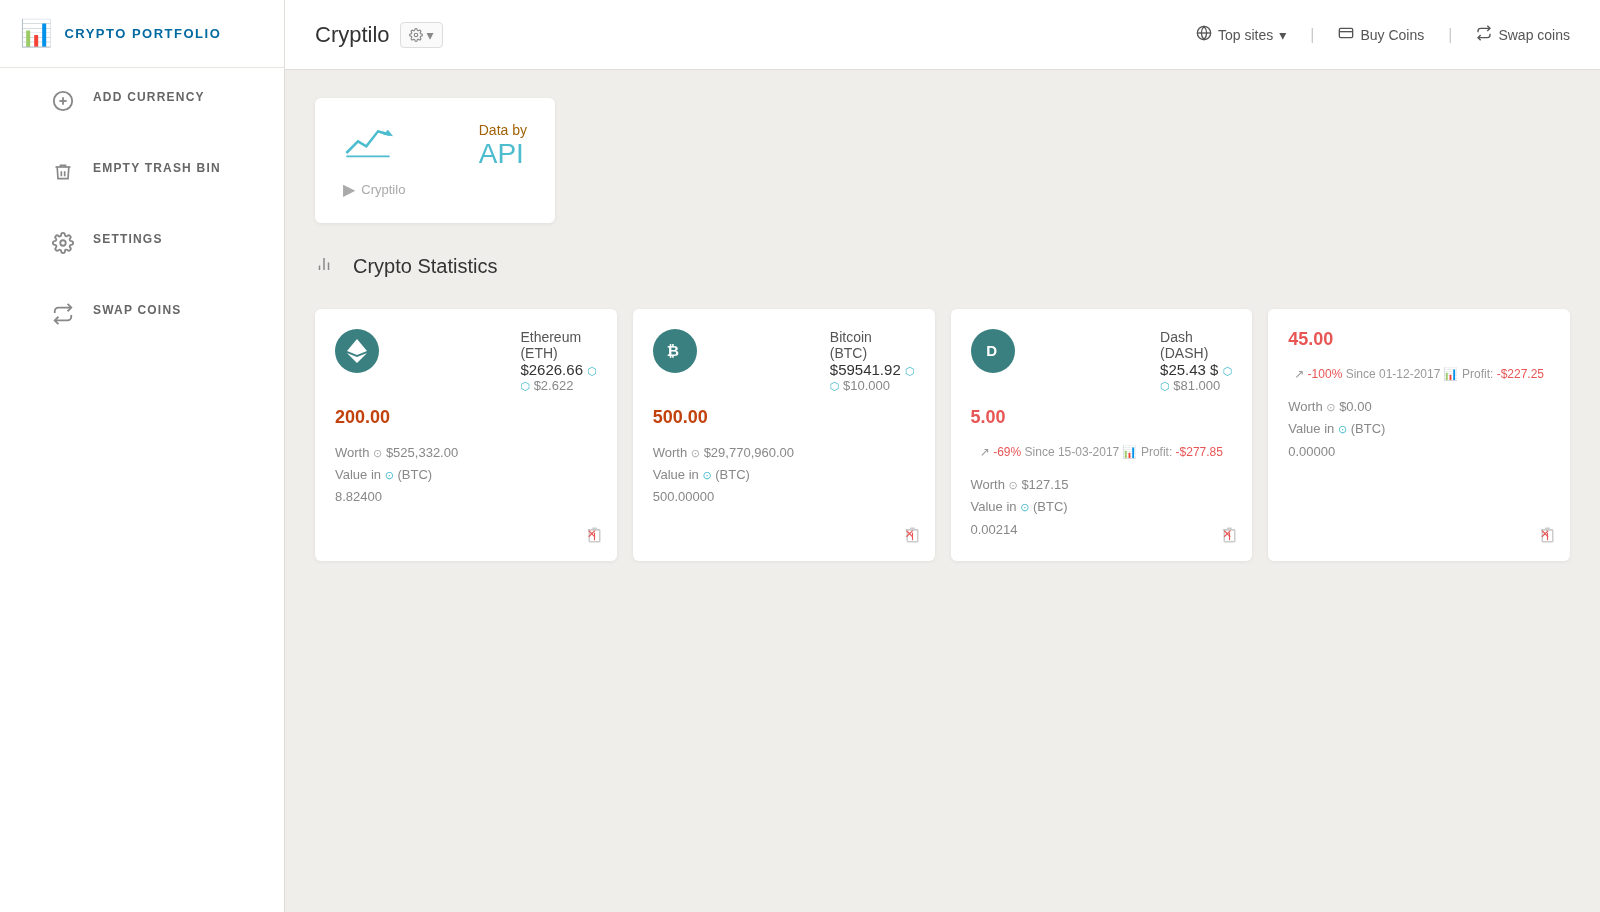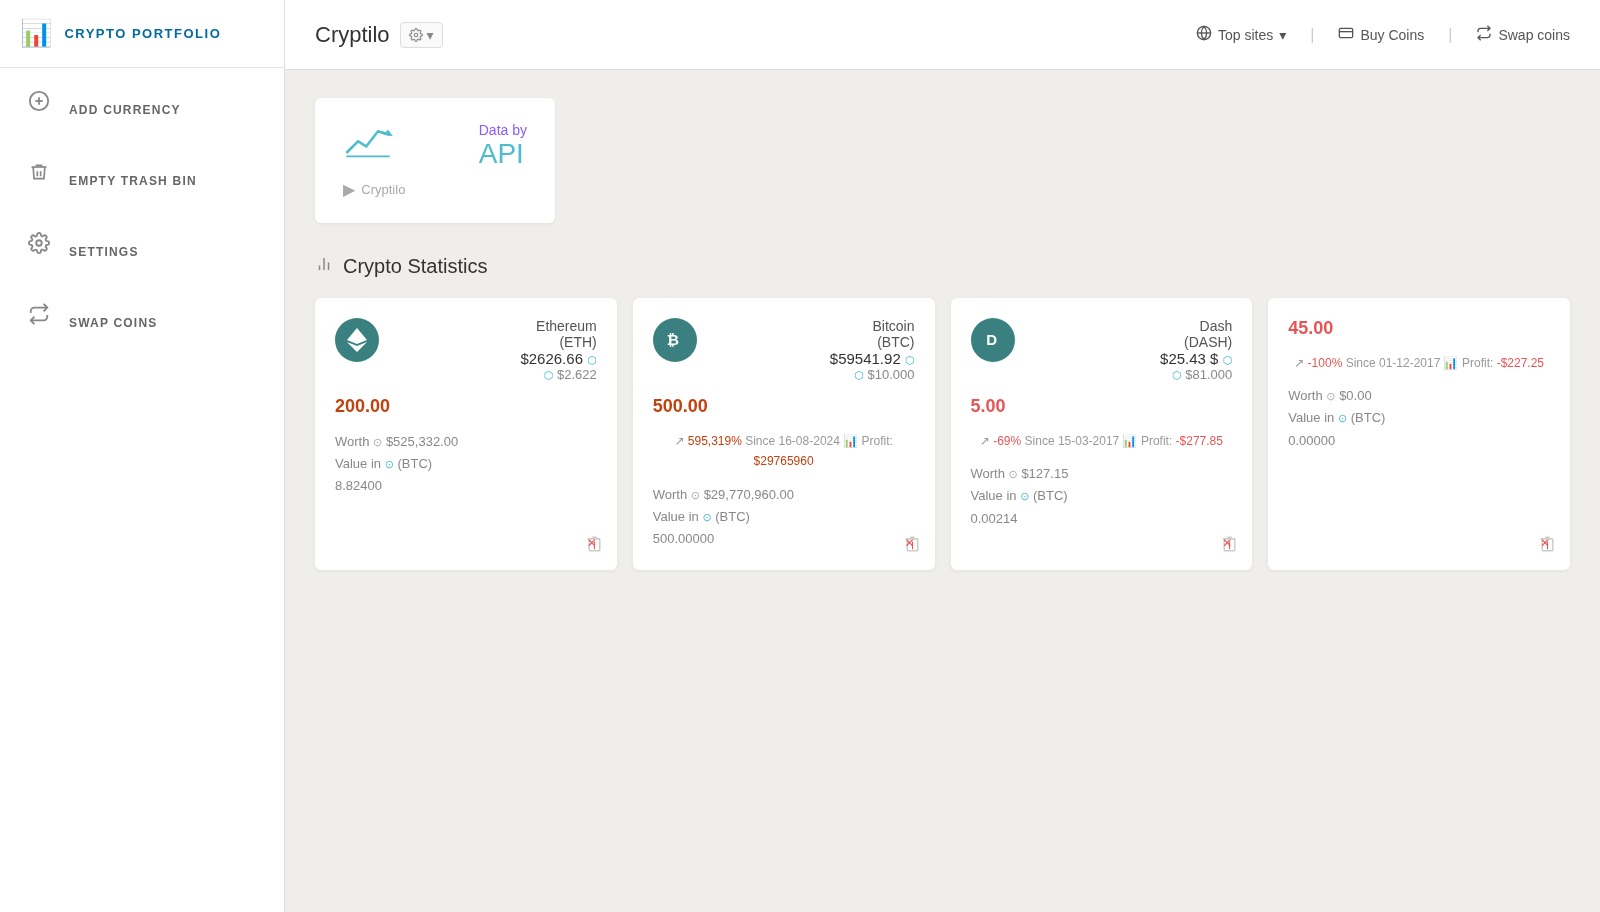--- a/index.html
+++ b/index.html
@@ -28,25 +28,26 @@
     }
     .sidebar-logo-text {
       color: #0369a1;
       font-weight: 700;
       font-size: 13px;
       letter-spacing: 1.5px;
       text-transform: uppercase;
     }
     .sidebar-item {
       display: flex;
-      align-items: flex-end;
+      align-items: flex-start;
       padding: 22px 24px;
       cursor: pointer;
       border-left: 3px solid transparent;
       transition: background 0.15s;
+      margin-left: 24px;
     }
     .sidebar-item-icon {
       color: #888;
       font-size: 20px;
       margin-right: 18px;
       width: 24px;
       text-align: center;
     }
     .sidebar-item-label {
       color: #666;
@@ -132,37 +133,37 @@
       display: flex;
       align-items: center;
       justify-content: space-between;
       margin-bottom: 8px;
     }
     .api-chart-icon {
       color: #4dbcce;
       font-size: 36px;
       line-height: 1;
     }
-    .api-card-label { font-size: 14px; color: #8b5cf6; }
+    .api-card-label { font-size: 14px; color: #a16207; }
     .api-card-value { font-size: 28px; font-weight: 400; color: #4dbcce; }
     .api-card-bottom {
       display: flex;
       align-items: center;
       gap: 6px;
       margin-top: 10px;
       color: #aaa;
       font-size: 13px;
     }
 
     
     .section-header {
       display: flex;
       align-items: flex-start;
-      gap: 10px;
-      margin-bottom: 20px;
+      gap: 20px;
+      margin-bottom: 31px;
     }
     .section-header-icon { color: #888; font-size: 18px; }
     .section-title { font-size: 20px; font-weight: 400; color: #333; }
 
     
     .cards-grid {
       display: grid;
       grid-template-columns: repeat(4, 1fr);
       gap: 16px;
     }
@@ -188,21 +189,21 @@
       align-items: center;
       justify-content: center;
       color: #fff;
       font-size: 18px;
       font-weight: 700;
     }
     .coin-icon.eth { background: #3d8080; }
     .coin-icon.btc { background: #3d8080; }
     .coin-icon.dash { background: #3d8080; }
     .coin-icon.strat { background: #3d8080; }
-    .card-info { text-align: right; }
+    .card-info { text-align: left; }
     .card-coin-name { font-size: 14px; color: #555; }
     .card-price { font-size: 15px; color: #333; font-weight: 500; }
     .card-price-small { font-size: 13px; color: #888; }
     .card-amount {
       font-size: 18px;
       font-weight: 600;
       color: #4dbcce;
       margin-bottom: 14px;
     }
     .card-stats { font-size: 12px; color: #999; margin-bottom: 12px; line-height: 1.7; text-align: center; }
@@ -398,25 +399,20 @@
                 <text x="2" y="18" font-size="18" font-family="Arial" font-weight="bold">₿</text>
               </svg>
       </div>
       <div class="card-info">
         <div class="card-coin-name">Bitcoin<br>(BTC)</div>
         <div class="card-price">$59541.92 <span style="color:#4dbcce; font-size:11px;">⬡</span></div>
         <div class="card-price-small"><span style="color:#4dbcce; font-size:11px;">⬡</span> $10.000</div>
       </div>
     </div>
     <div class="card-amount profit-positive">500.00</div>
-    <div class="card-stats">
-      <span>↗</span>
-      <span class="profit-positive">595,319%</span> Since 16-08-2024
-      <span>📊</span> Profit: <span class="profit-positive">$29765960</span>
-    </div>
     <div class="card-worth">
       Worth <span style="font-size:11px; color:#aaa;">⊙</span> $29,770,960.00<br>
       Value in <span style="font-size:11px; color:#4dbcce;">⊙</span> (BTC)<br>
       500.00000
     </div>
     <div class="card-delete-btn">
       <svg width="18" height="18" viewBox="0 0 24 24" fill="none" stroke="#ccc" stroke-width="2">
         <rect x="3" y="5" width="14" height="16" rx="1"></rect>
         <path d="M1 5h16"></path>
         <path d="M8 5V3h4v2"></path>

